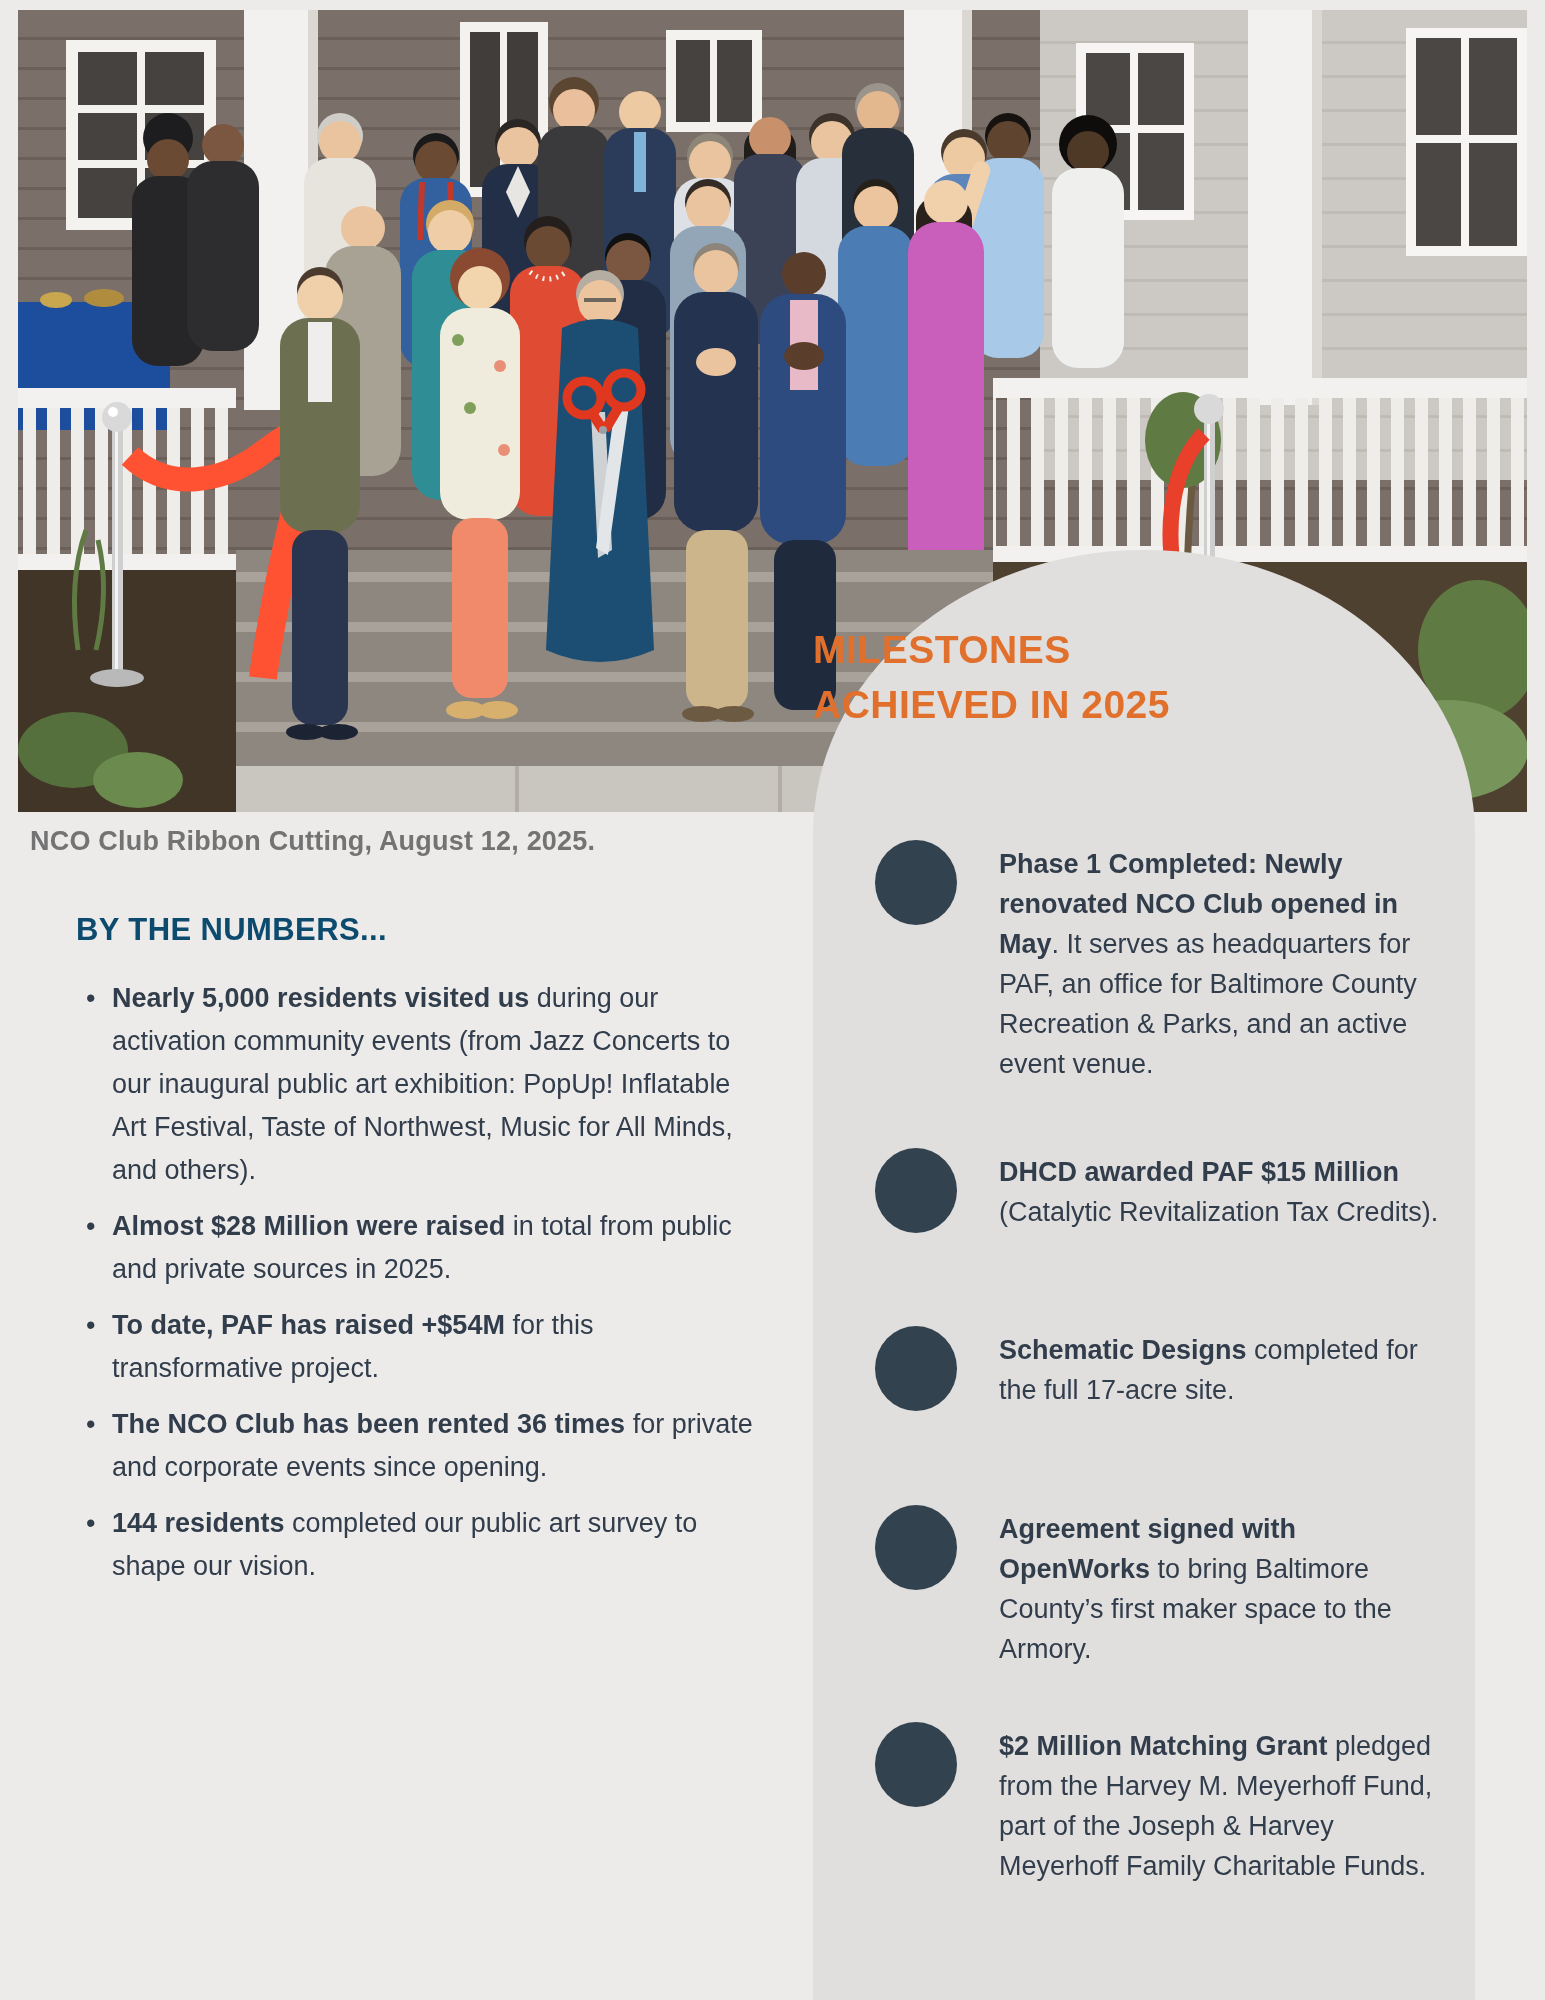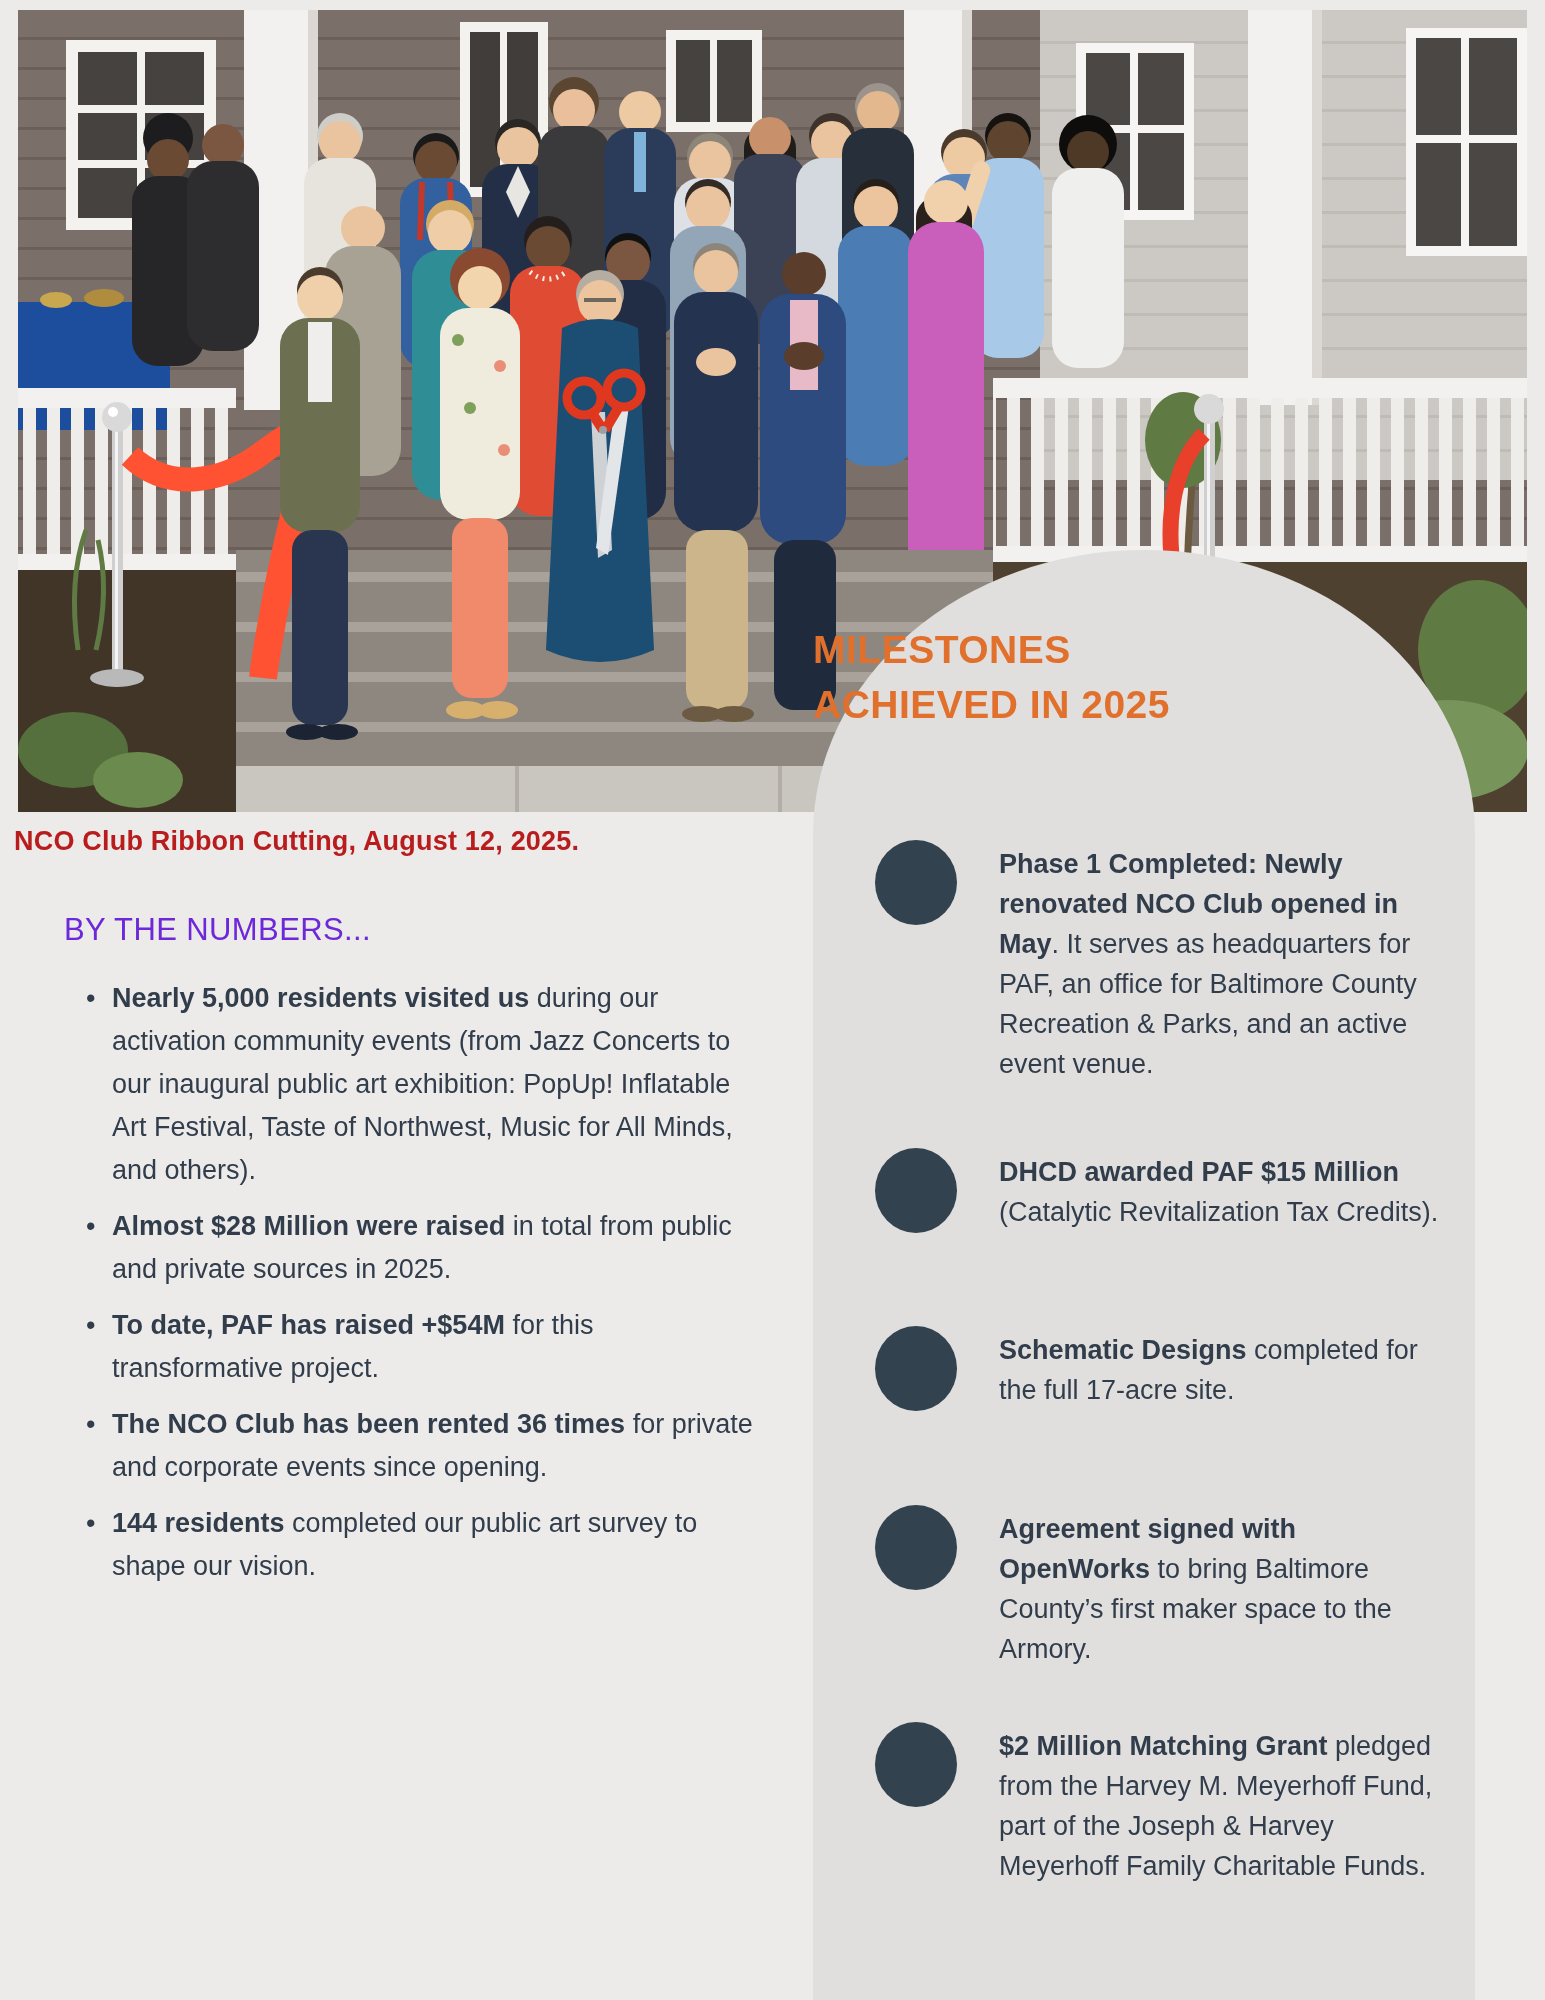--- a/index.html
+++ b/index.html
@@ -18,33 +18,33 @@
   .photo{
     position:absolute;
     left:18px; top:10px;
     width:1509px; height:802px;
     overflow:hidden;
     background:#7b7069;
   }
   
   .caption{
     position:absolute;
-    left:14px; top:826px;
+    left:30px; top:826px;
     font-size:27px;
     font-weight:bold;
-    color:#b91c1c;
+    color:#737373;
     letter-spacing:.2px;
   }
   
   .btn-heading{
     position:absolute;
-    left:64px; top:912px;
+    left:76px; top:912px;
     font-size:31px;
-    font-weight:normal;
-    color:#6d28d9;
+    font-weight:bold;
+    color:#0c4a6e;
     letter-spacing:.4px;
   }
   ul.numbers{
     position:absolute;
     left:112px; top:964px;
     width:648px;
     margin:0; padding:0;
     list-style:none;
     font-size:27px;
     line-height:43px;

